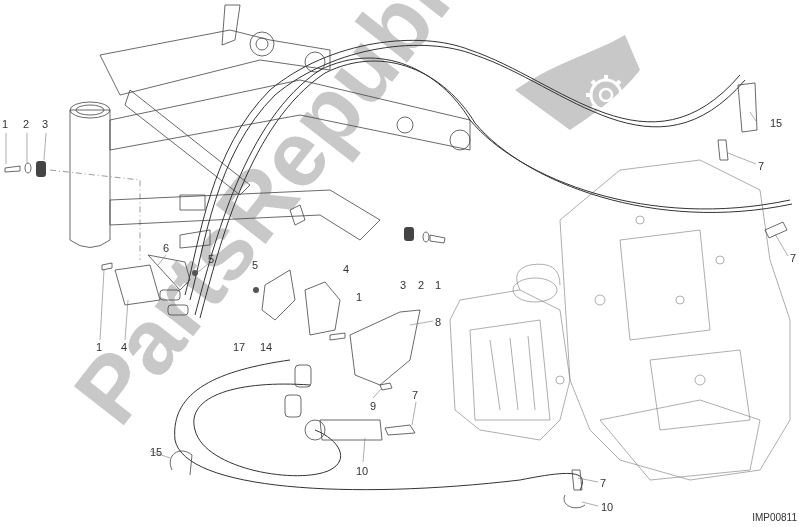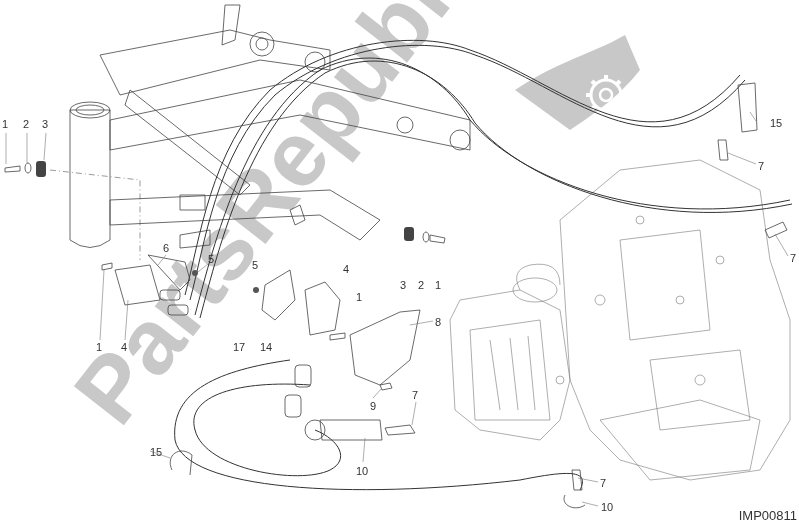--- a/index.html
+++ b/index.html
@@ -1,19 +1,19 @@
 <!DOCTYPE html>
 <html><head>
 <meta charset="utf-8">
 <style>
   html,body{margin:0;padding:0;background:#ffffff;}
   body{width:799px;height:527px;overflow:hidden;position:relative;font-family:"Liberation Sans",sans-serif;}
   #canvas{position:absolute;left:0;top:0;width:799px;height:527px;}
   .callout{position:absolute;font-size:11px;color:#333;line-height:1;}
-  .code{position:absolute;right:2px;bottom:4px;font-size:13px;color:#333;}
+  .code{position:absolute;right:2px;bottom:4px;font-size:10px;color:#333;}
   svg .ln{fill:none;stroke:#444;stroke-width:0.8;}
   svg .thin{fill:none;stroke:#777;stroke-width:0.6;}
   svg .cable{fill:none;stroke:#333;stroke-width:1;}
   svg .dash{fill:none;stroke:#555;stroke-width:0.6;stroke-dasharray:6 3 1 3;}
   svg .wm{fill:#c8c8c8;}
 </style>
 </head>
 <body>
 
 <div id="canvas">

